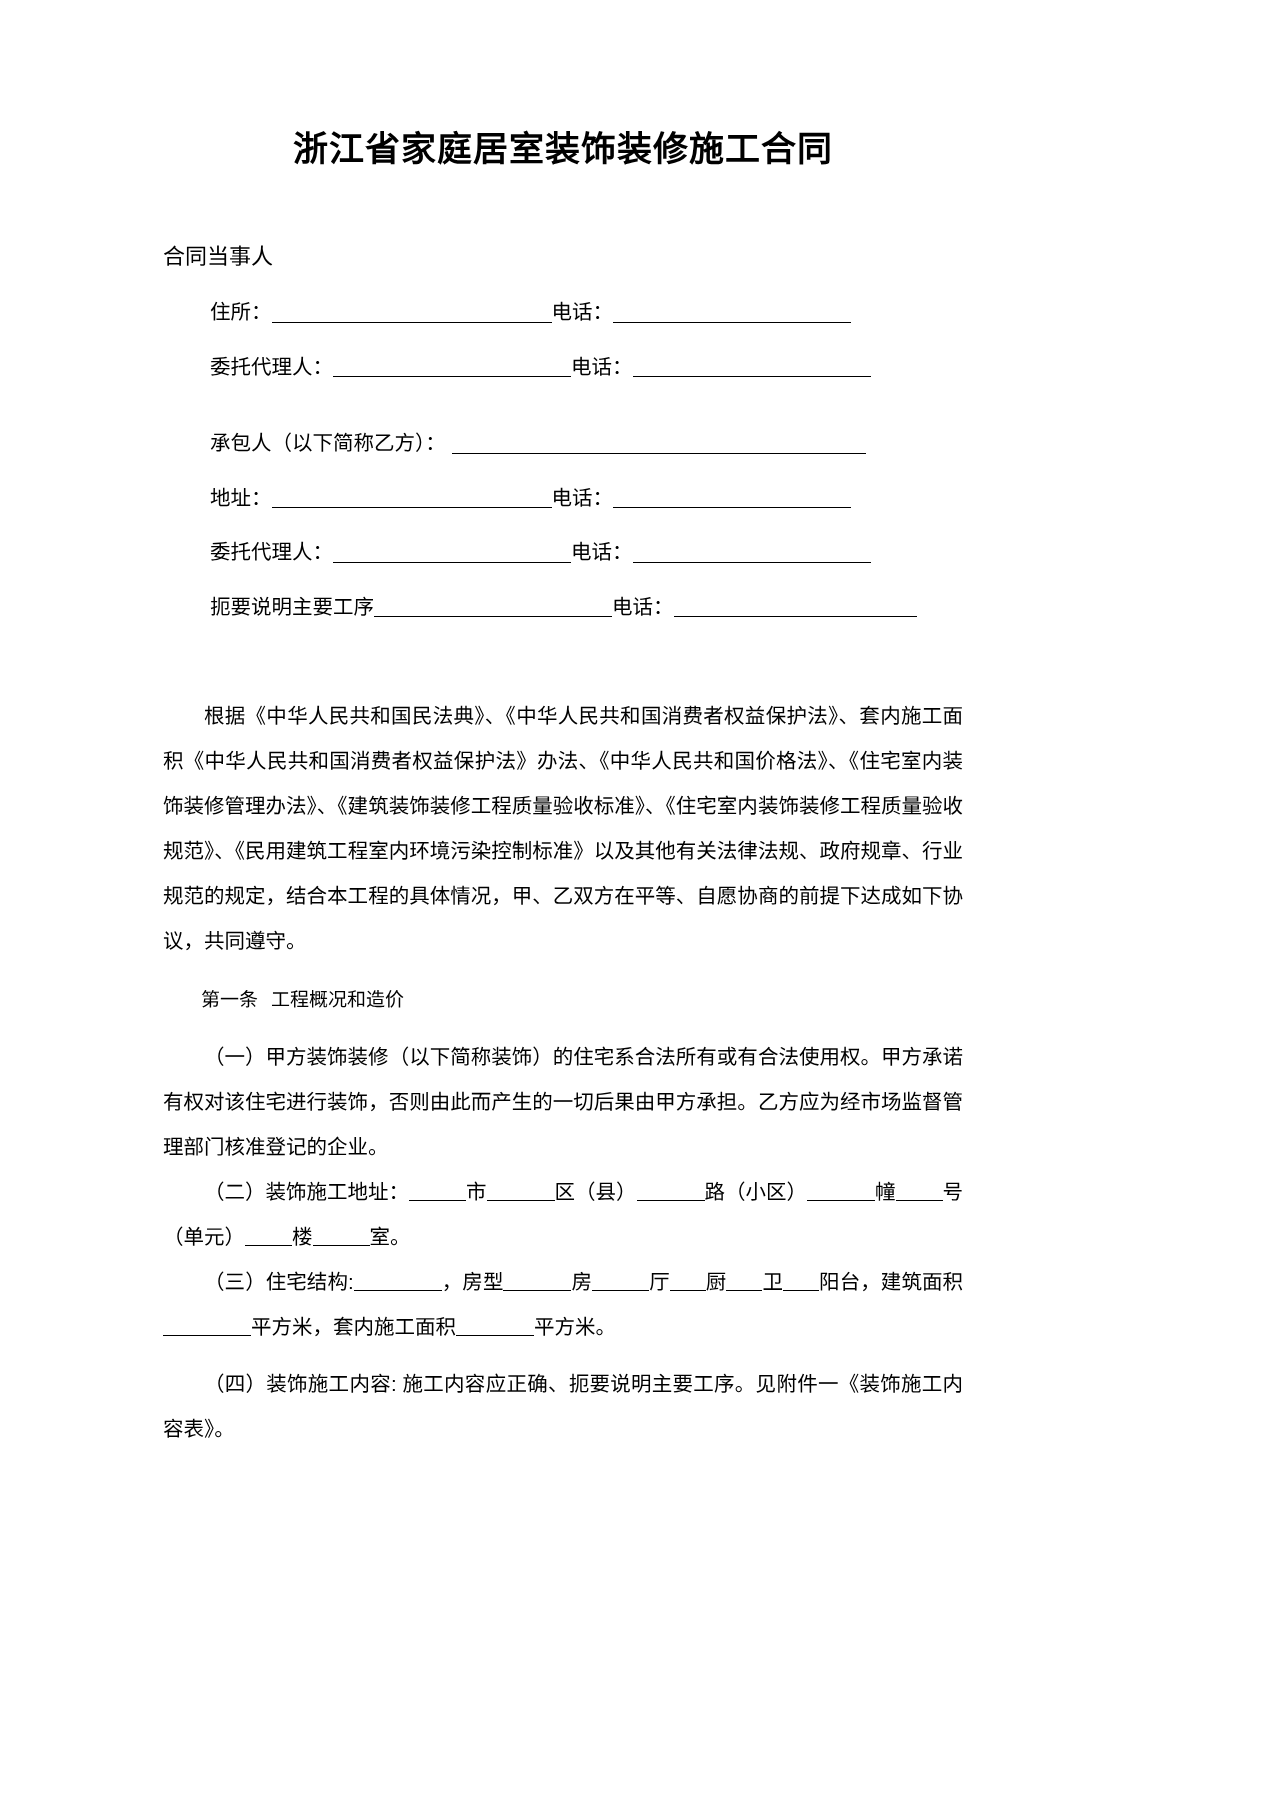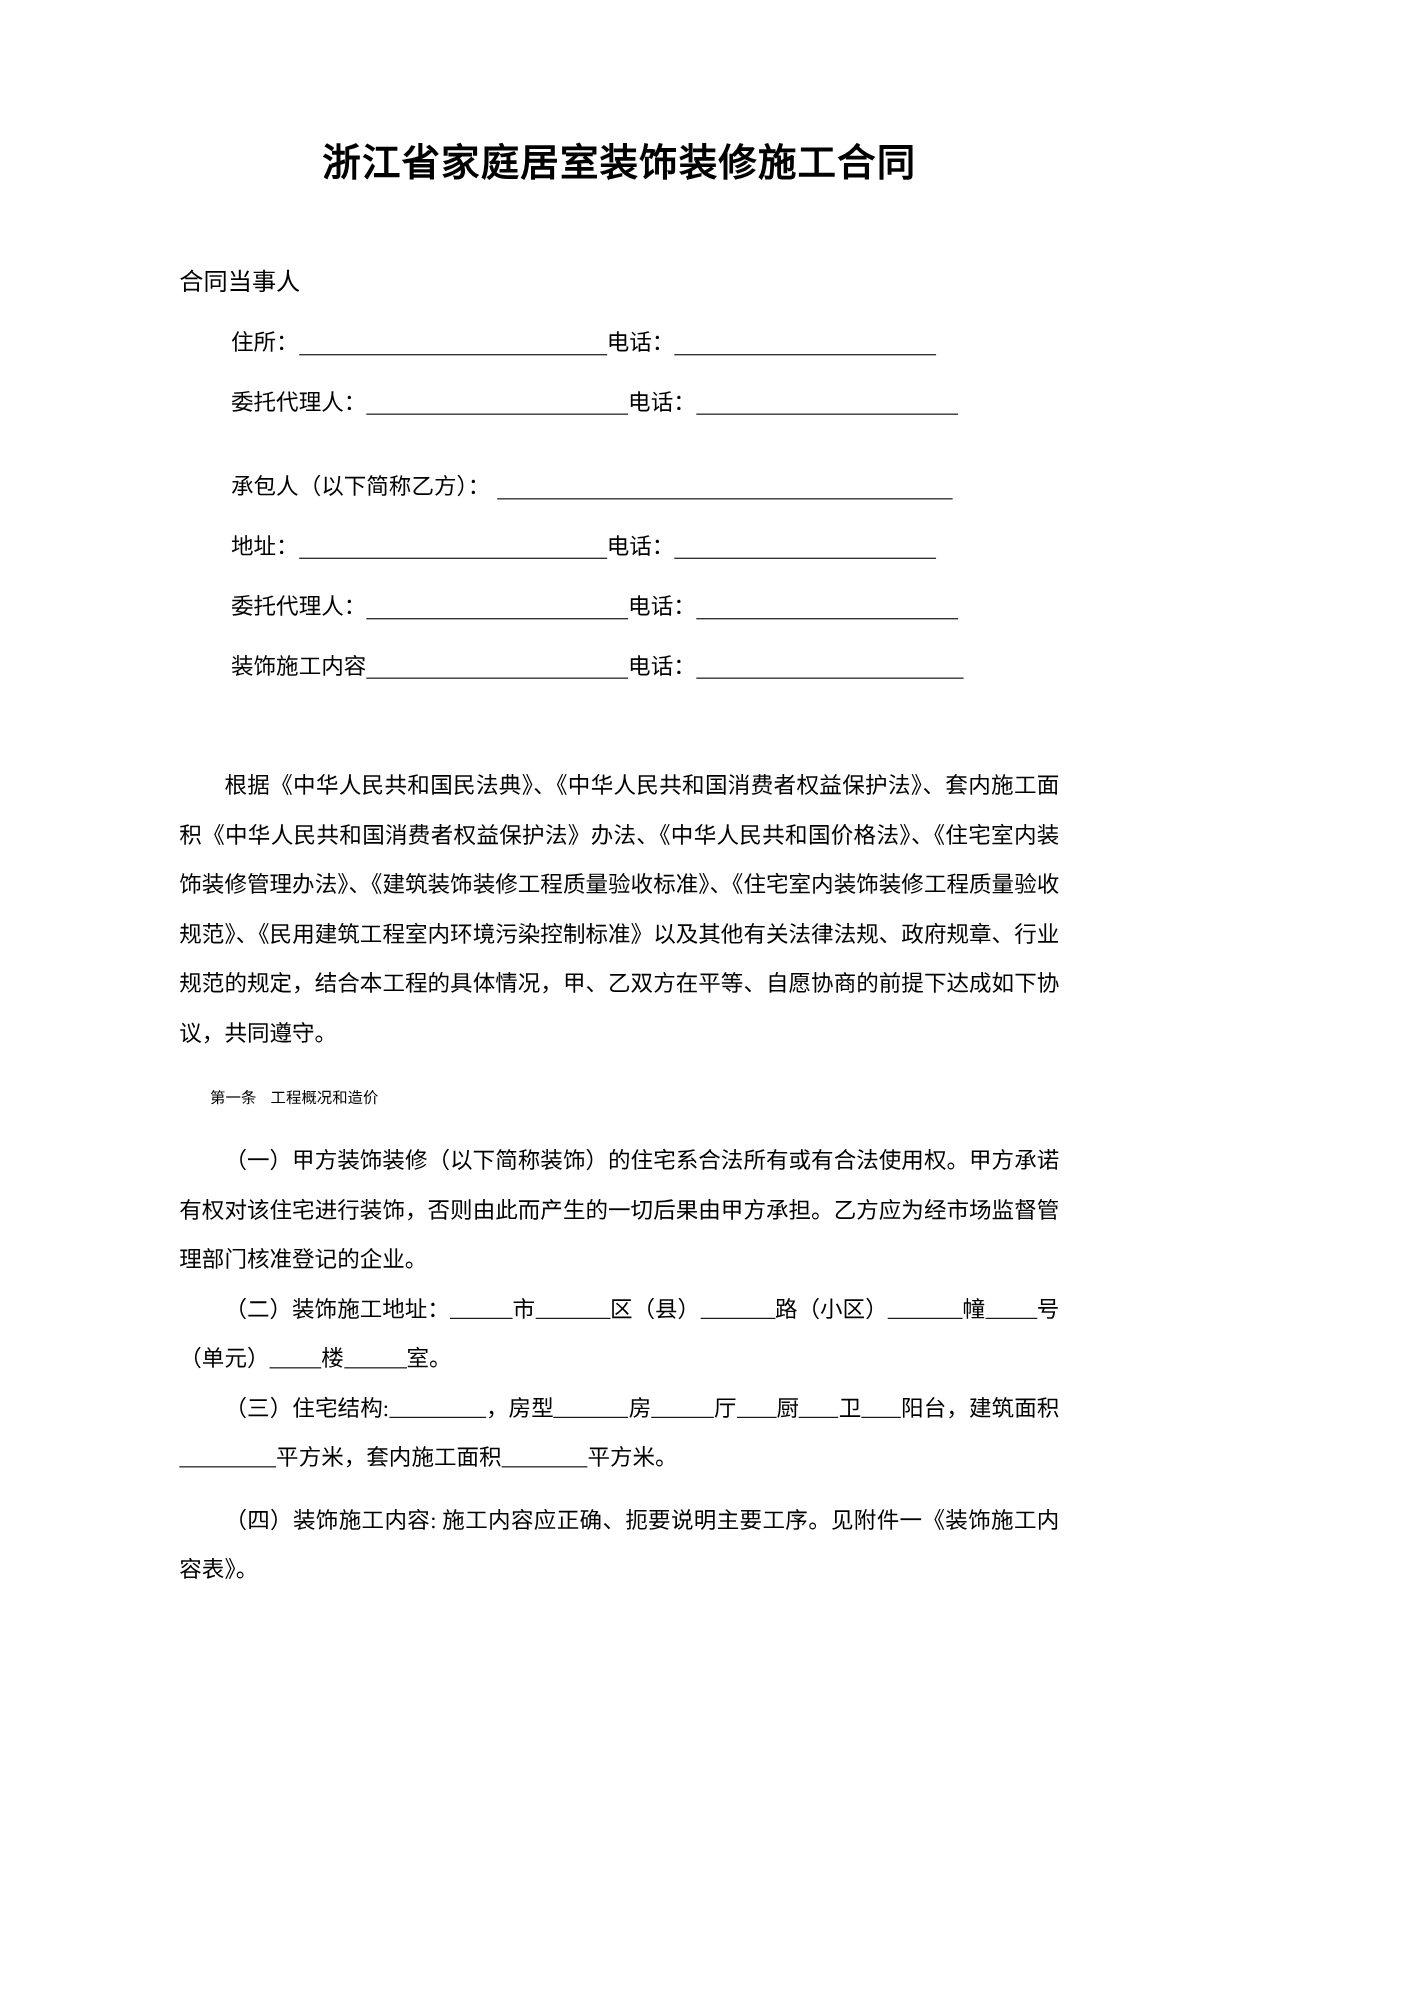--- a/index.html
+++ b/index.html
@@ -14,21 +14,20 @@
   }
   .page {
     position: relative;
     width: 1280px;
     height: 1810px;
     margin: 0 auto;
     background: #ffffff;
     box-sizing: border-box;
     padding: 0;
     overflow: hidden;
-    font-family: Liberation Serif, serif;
   }
   .content {
     position: absolute;
     left: 163px;
     top: 0;
     width: 800px;
   }
 
   
   .doc-title {
@@ -86,21 +85,21 @@
     margin: 0;
     text-indent: 2em;
   }
   .para.lead {
     margin-top: 76px;
   }
   .para.tight {
     margin-top: 0;
   }
   .clause-head {
-    font-size: 14px;
+    font-size: 19px;
     line-height: 45px;
     margin: 14px 0 0 0;
     text-indent: 2em;
     white-space: nowrap;
   }
   .clause-head .sp { display: inline-block; width: 13px; }
 
   .para.sub {
     margin-top: 12px;
   }
@@ -163,21 +162,21 @@
       </div>
 
       <div class="field-row">
         <span class="lbl">委托代理人：</span>
         <span class="rule w-mid2"></span>
         <span class="lbl">电话：</span>
         <span class="rule w-tel"></span>
       </div>
 
       <div class="field-row">
-        <span class="lbl">装饰施工内容</span>
+        <span class="lbl">扼要说明主要工序</span>
         <span class="rule w-mid2"></span>
         <span class="lbl">电话：</span>
         <span class="rule w-tel-lg"></span>
       </div>
     </div>
 
     <p class="para lead">根据《中华人民共和国民法典》、《中华人民共和国消费者权益保护法》、套内施工面积《中华人民共和国消费者权益保护法》办法、《中华人民共和国价格法》、《住宅室内装饰装修管理办法》、《建筑装饰装修工程质量验收标准》、《住宅室内装饰装修工程质量验收规范》、《民用建筑工程室内环境污染控制标准》以及其他有关法律法规、政府规章、行业规范的规定，结合本工程的具体情况，甲、乙双方在平等、自愿协商的前提下达成如下协议，共同遵守。</p>
 
     <div class="clause-head">
       <span>第一条</span><span class="sp"></span><span>工程概况和造价</span>

